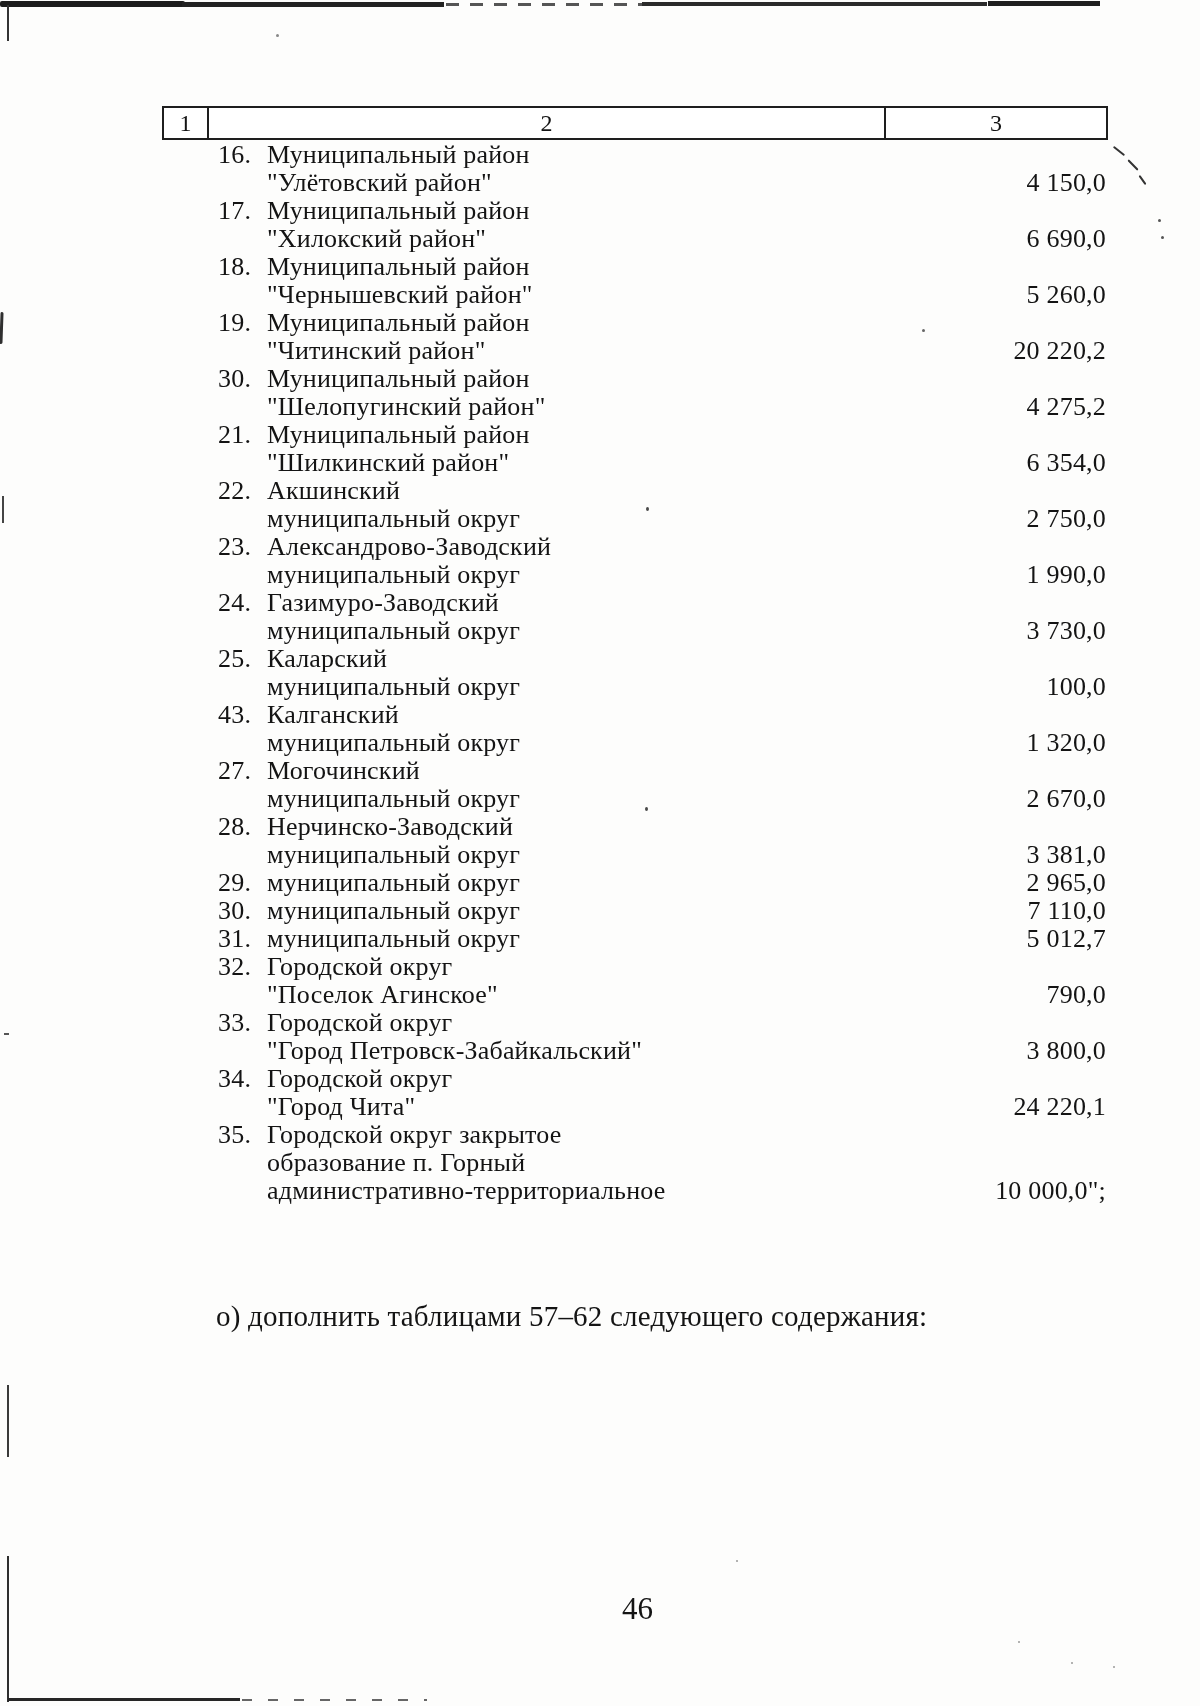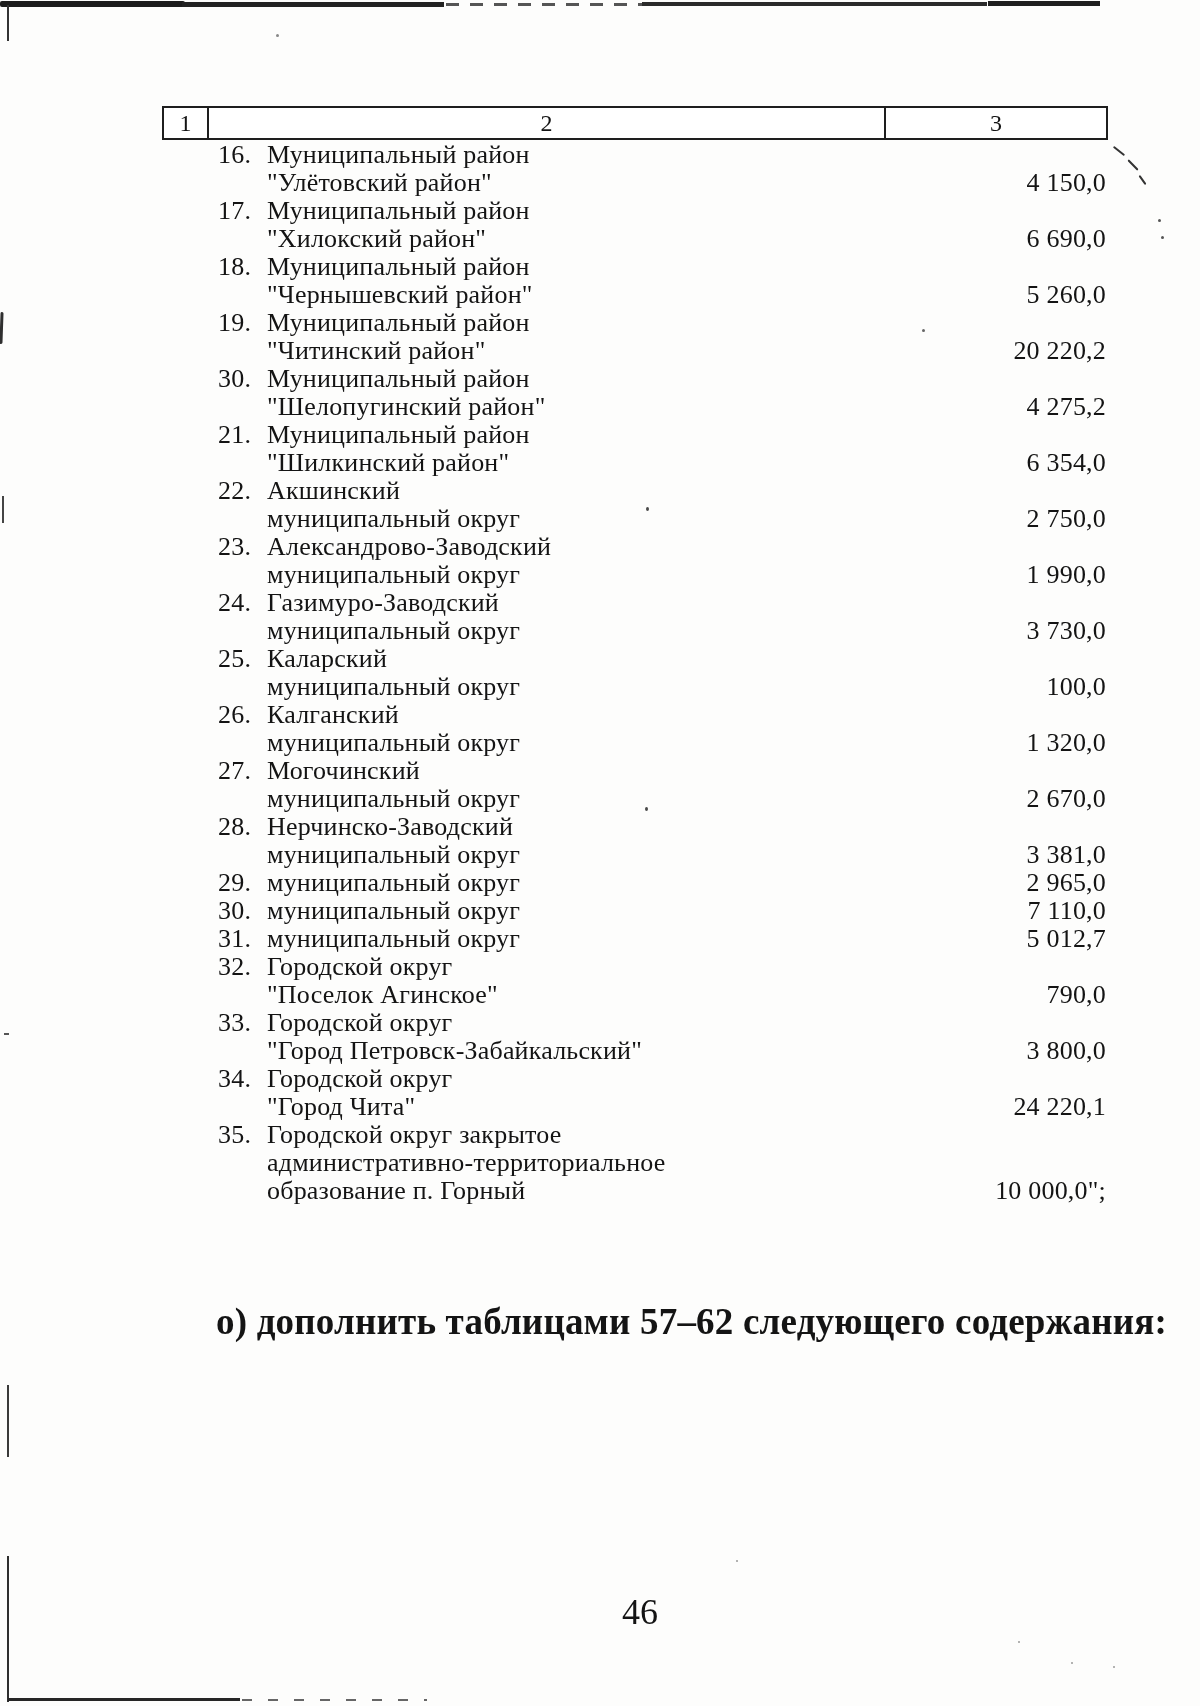--- a/index.html
+++ b/index.html
@@ -72,25 +72,25 @@
     font-size:26px; line-height:28px; letter-spacing:0.2px;
   }
   .row { display:flex;margin-left:32px; }
   .row-num { width:49px; flex:0 0 49px; }
   .row-name { flex:1; }
   .row-value { align-self:flex-end; white-space:nowrap; }
 
   
   .amend-line {
     position:absolute; left:216px; top:1300px;
-    font-size:37px; letter-spacing:0.2px;font-weight:bold;
+    font-size:29px; letter-spacing:0.2px;
   }
   .page-num {
     position:absolute; left:622px; top:1591px;
-    font-size:36px;
+    font-size:31px;
   }
 </style>
 </head>
 <body>
 
 <div class="page">
 
   <div class="artifact smudge-a"></div>
   <div class="artifact smudge-b"></div>
   <div class="artifact smudge-c"></div>
@@ -211,21 +211,21 @@
     <div class="row">
       <div class="row-num">25.</div>
       <div class="row-name">
           <div class="name-line">Каларский</div>
           <div class="name-line">муниципальный округ</div>
         </div>
       <div class="row-value">100,0</div>
     </div>
 
     <div class="row">
-      <div class="row-num">26.</div>
+      <div class="row-num">43.</div>
       <div class="row-name">
           <div class="name-line">Калганский</div>
           <div class="name-line">муниципальный округ</div>
         </div>
       <div class="row-value">1 320,0</div>
     </div>
 
     <div class="row">
       <div class="row-num">27.</div>
       <div class="row-name">
@@ -292,22 +292,22 @@
           <div class="name-line">Городской округ</div>
           <div class="name-line">"Город Чита"</div>
         </div>
       <div class="row-value">24 220,1</div>
     </div>
 
     <div class="row">
       <div class="row-num">35.</div>
       <div class="row-name">
           <div class="name-line">Городской округ закрытое</div>
+          <div class="name-line">образование п. Горный</div>
           <div class="name-line">административно-территориальное</div>
-          <div class="name-line">образование п. Горный</div>
         </div>
       <div class="row-value">10 000,0";</div>
     </div>
   </div>
 
   <div class="amend-line">о) дополнить таблицами 57–62 следующего содержания:</div>
 
   <div class="page-num">46</div>
 
 </div>

